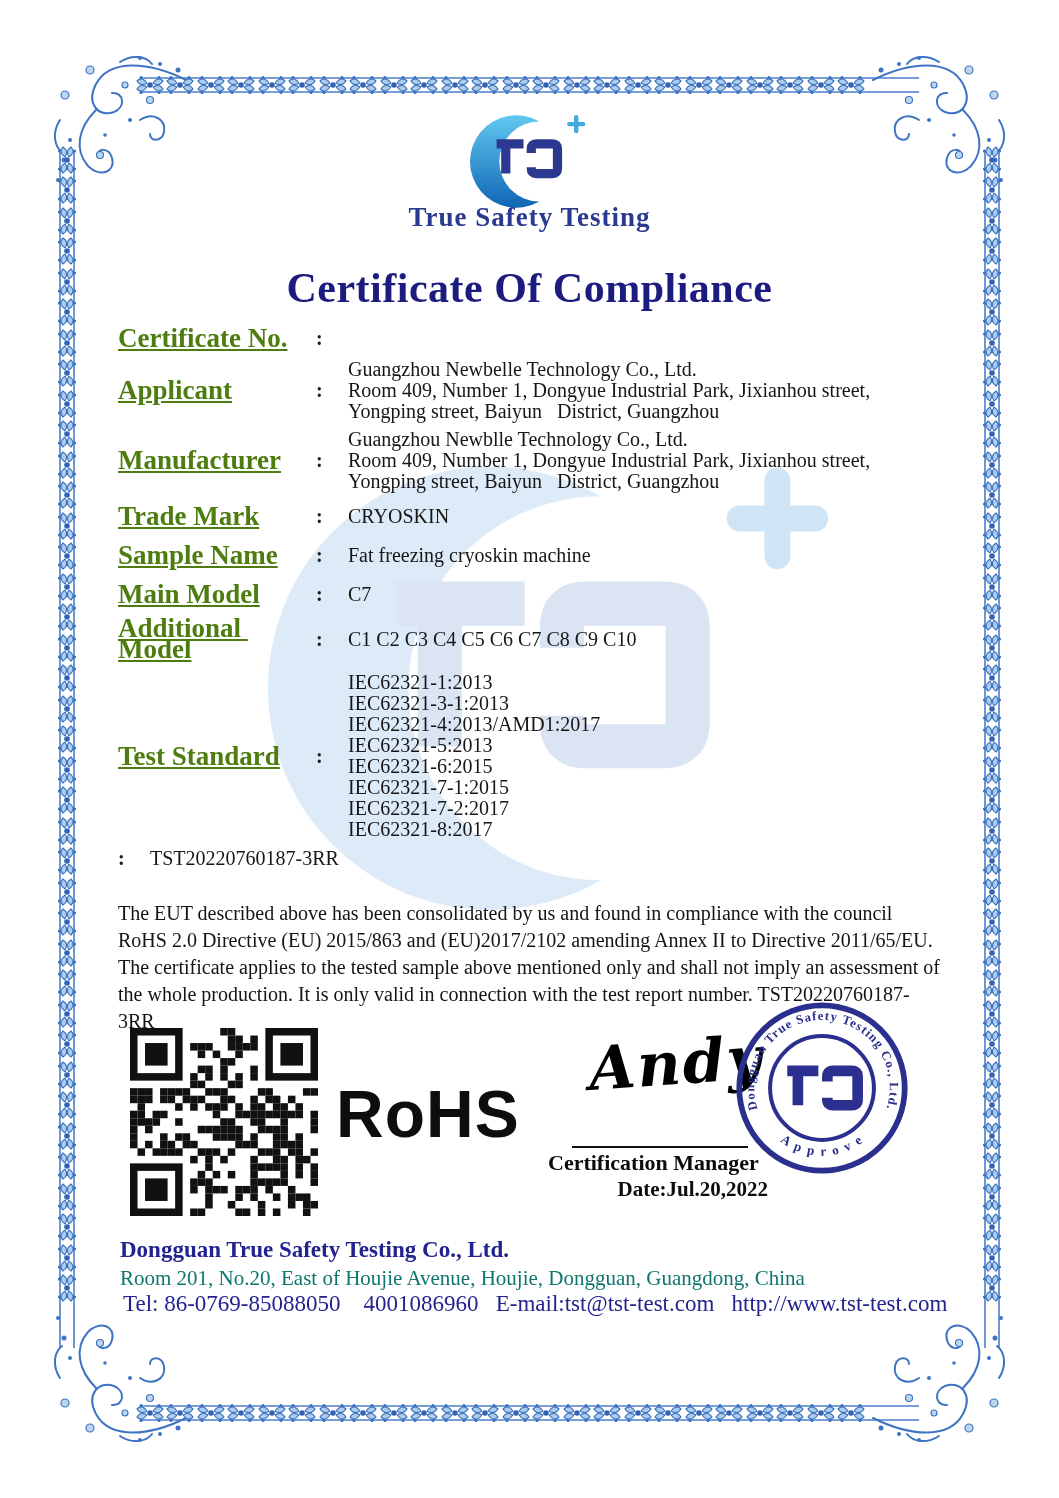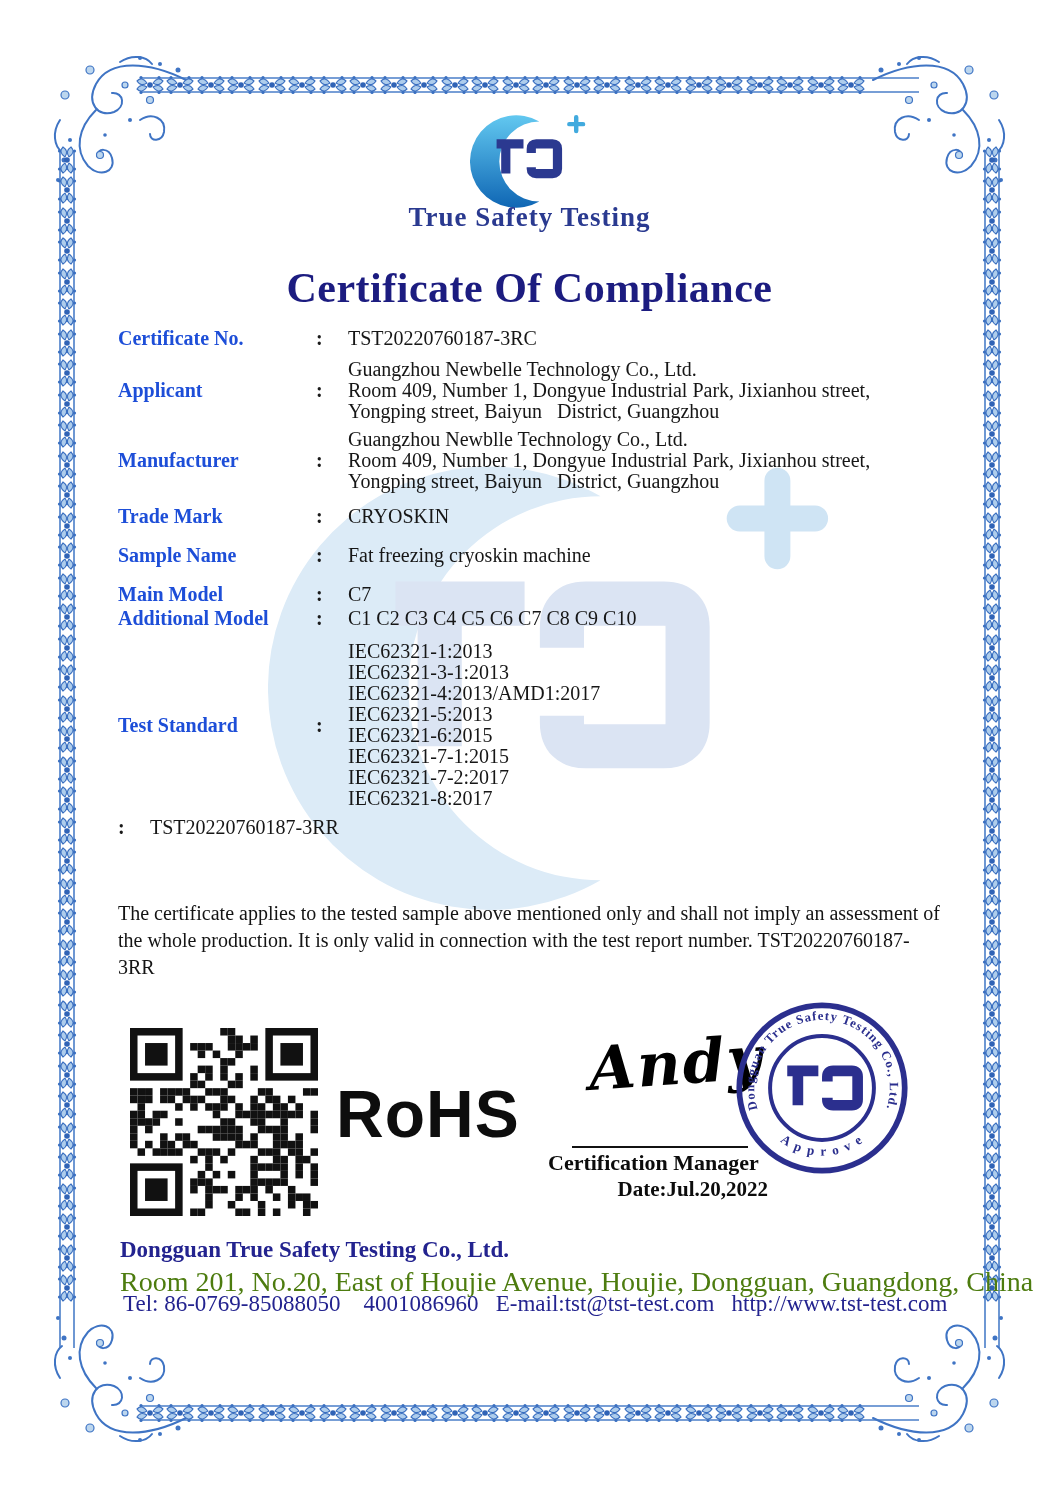--- a/index.html
+++ b/index.html
@@ -11,45 +11,45 @@
   .abs{position:absolute;}
   
   .logo{left:470px;top:112px;width:118px;height:101px;}
   .brand{left:0;top:202px;width:1059px;text-align:center;
          font-size:27px;font-weight:bold;color:#2a3a90;letter-spacing:1px;}
   .title{left:0;top:264px;width:1059px;text-align:center;
          font-size:42px;font-weight:bold;color:#1c1c80;letter-spacing:0.5px;}
   
   .fields{left:118px;top:328px;width:830px;}
   .frow{display:flex;align-items:center;}
-  .f-label{width:198px;font-weight:bold;font-size:20px;line-height:21px;
-           color:#1d4ed8;white-space:pre-wrap;flex:none;}
+  .f-label{width:198px;font-weight:bold;font-size:27px;line-height:21px;
+           color:#4d7c0f;white-space:pre-wrap;flex:none;text-decoration:underline;}
   .f-colon{width:32px;font-weight:bold;font-size:20px;line-height:21px;flex:none;}
   .f-value{flex:1;font-size:20px;line-height:21px;white-space:pre-wrap;color:#161616;}
   .mb10{margin-bottom:10px}.mb7{margin-bottom:7px}.mb14{margin-bottom:14px}
-  .mb18{margin-bottom:18px}.mb19{margin-bottom:3px}.mb12{margin-bottom:12px}.mb8{margin-bottom:8px}
+  .mb18{margin-bottom:18px}.mb19{margin-bottom:13px}.mb12{margin-bottom:12px}.mb8{margin-bottom:8px}
   
   .statement{left:118px;top:900px;width:826px;font-size:20px;line-height:27px;color:#141414;}
   .statement p{margin:0;}
   
   .qr{left:130px;top:1028px;width:188px;height:188px;}
   .rohs{left:336px;top:1076px;font-family:"Liberation Sans", sans-serif;
         font-weight:bold;font-size:66px;color:#0d0d0d;letter-spacing:1px;}
   .sig-name{left:566px;top:1028px;width:220px;text-align:center;
             font-family:"DejaVu Serif", serif;font-style:italic;font-weight:bold;
             font-size:60px;color:#000;transform:rotate(-4deg);letter-spacing:2px;}
   .sig-line{left:572px;top:1146px;width:176px;border-top:2.5px solid #111;}
   .sig-role{left:548px;top:1150px;width:220px;
             font-weight:bold;font-size:22px;color:#0c0c0c;}
   .sig-date{left:548px;top:1177px;width:220px;text-align:right;
             font-weight:bold;font-size:21px;color:#0c0c0c;}
   .stamp{left:734px;top:1000px;width:176px;height:176px;}
   
   .foot-company{left:120px;top:1237px;font-size:23px;font-weight:bold;color:#23238f;}
-  .foot-address{left:120px;top:1266px;font-size:28px;color:#4d7c0f;white-space:pre-wrap;}
+  .foot-address{left:120px;top:1266px;font-size:21px;color:#0f766e;white-space:pre-wrap;}
   .foot-contact{left:123px;top:1291px;font-size:23px;color:#23238f;white-space:pre-wrap;}
   .layer0{z-index:0}.layer1{z-index:1}.layer2{z-index:2}
 </style>
 </head>
 <body>
 
 <div class="page">
 
   <svg class="abs layer0" style="left:268px;top:452px;" width="566" height="482" viewBox="0 0 120 102">
     <path d="M 70.5,9.3 A 47,47 0 1 0 70.5,90.7 A 39,39 0 1 1 70.5,9.3 Z" fill="#dcebf7"></path>
@@ -189,21 +189,20 @@
     </g>
     <path d="M108,5 V19 M101,12 H115" stroke="#41aade" stroke-width="4.5" stroke-linecap="round"></path>
   </svg>
   <div class="abs layer2 brand">True Safety Testing</div>
   <div class="abs layer2 title">Certificate Of Compliance</div>
 
   <div class="abs layer2 fields">
     <div class="frow mb10">
       <div class="f-label">Certificate No.</div>
       <div class="f-colon">:</div>
-      <div class="f-value">TST20220760187-3RC</div>
     </div>
     <div class="frow mb7">
       <div class="f-label">Applicant</div>
       <div class="f-colon">:</div>
       <div class="f-value">Guangzhou Newbelle Technology Co., Ltd.
 Room 409, Number 1, Dongyue Industrial Park, Jixianhou street,
 Yongping street, Baiyun   District, Guangzhou</div>
     </div>
     <div class="frow mb14">
       <div class="f-label">Manufacturer</div>
@@ -244,20 +243,21 @@
 IEC62321-7-2:2017
 IEC62321-8:2017</div>
     </div>
     <div class="frow">
       <div class="f-colon">:</div>
       <div class="f-value">TST20220760187-3RR</div>
     </div>
   </div>
 
   <div class="abs layer2 statement">
+    <p>The EUT described above has been consolidated by us and found in compliance with the council RoHS 2.0 Directive (EU) 2015/863 and (EU)2017/2102 amending Annex II to Directive 2011/65/EU.</p>
     <p>The certificate applies to the tested sample above mentioned only and shall not imply an assessment of the whole production. It is only valid in connection with the test report number. TST20220760187-3RR</p>
   </div>
 
   <svg id="qr-svg" class="abs layer2 qr" viewBox="0 0 25 25">
       <rect x="12" y="0" width="1" height="1" fill="#111"></rect>
       <rect x="13" y="0" width="1" height="1" fill="#111"></rect>
       <rect x="13" y="1" width="1" height="1" fill="#111"></rect>
       <rect x="14" y="1" width="1" height="1" fill="#111"></rect>
       <rect x="16" y="1" width="1" height="1" fill="#111"></rect>
       <rect x="8" y="2" width="1" height="1" fill="#111"></rect>

